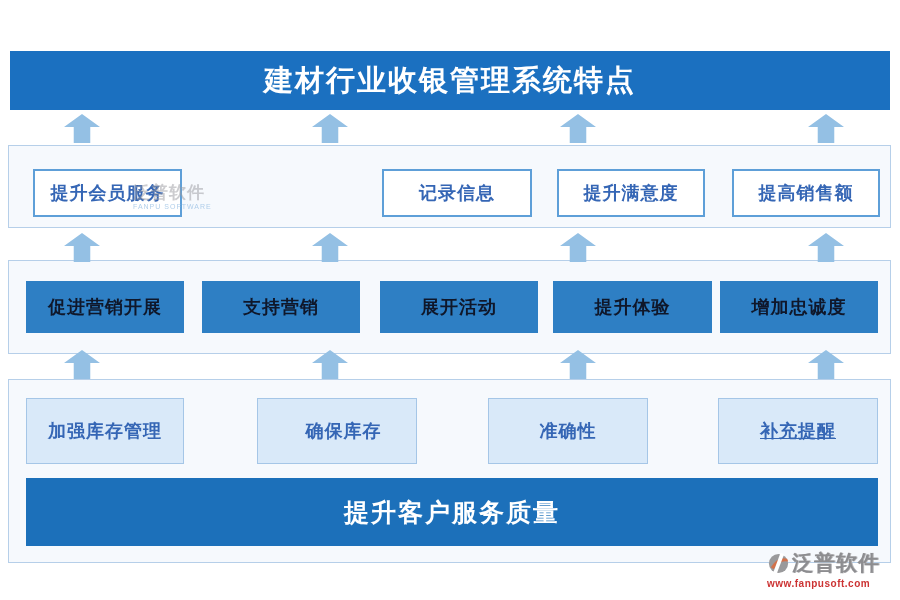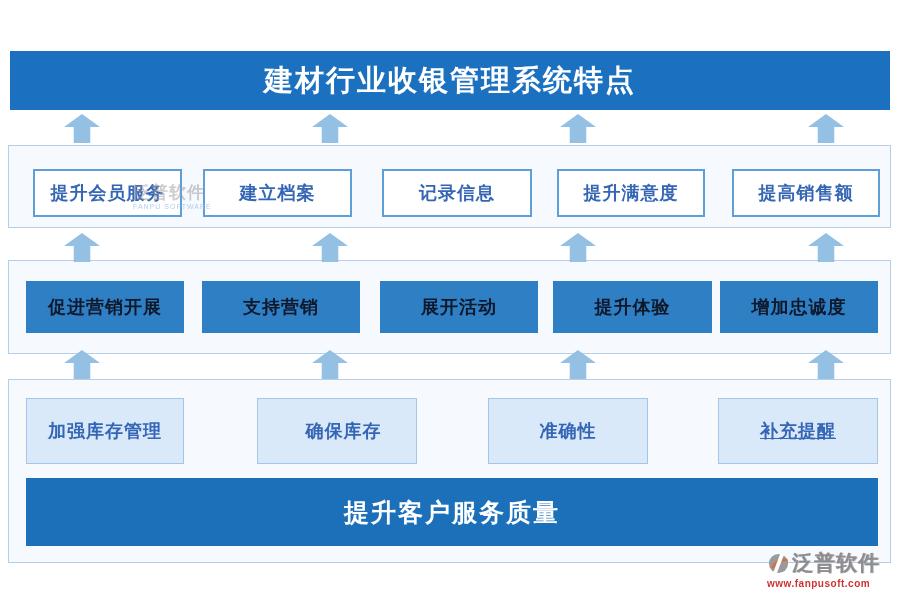--- a/index.html
+++ b/index.html
@@ -74,21 +74,20 @@
   <div class="up-arrow" style="left:64px;top:114px;"></div>
   <div class="up-arrow" style="left:312px;top:114px;"></div>
   <div class="up-arrow" style="left:560px;top:114px;"></div>
   <div class="up-arrow" style="left:808px;top:114px;"></div>
 
   <div class="band c1"></div>
   <div class="band c2"></div>
   <div class="band c3"></div>
 
   <div class="box outline r1-0">提升会员服务</div>
-  <div class="box outline r1-1">建立档案</div>
   <div class="box outline r1-2">记录信息</div>
   <div class="box outline r1-3">提升满意度</div>
   <div class="box outline r1-4">提高销售额</div>
 
   <div class="up-arrow" style="left:64px;top:233px;"></div>
   <div class="up-arrow" style="left:312px;top:233px;"></div>
   <div class="up-arrow" style="left:560px;top:233px;"></div>
   <div class="up-arrow" style="left:808px;top:233px;"></div>
 
   <div class="box solid r2-0">促进营销开展</div>

